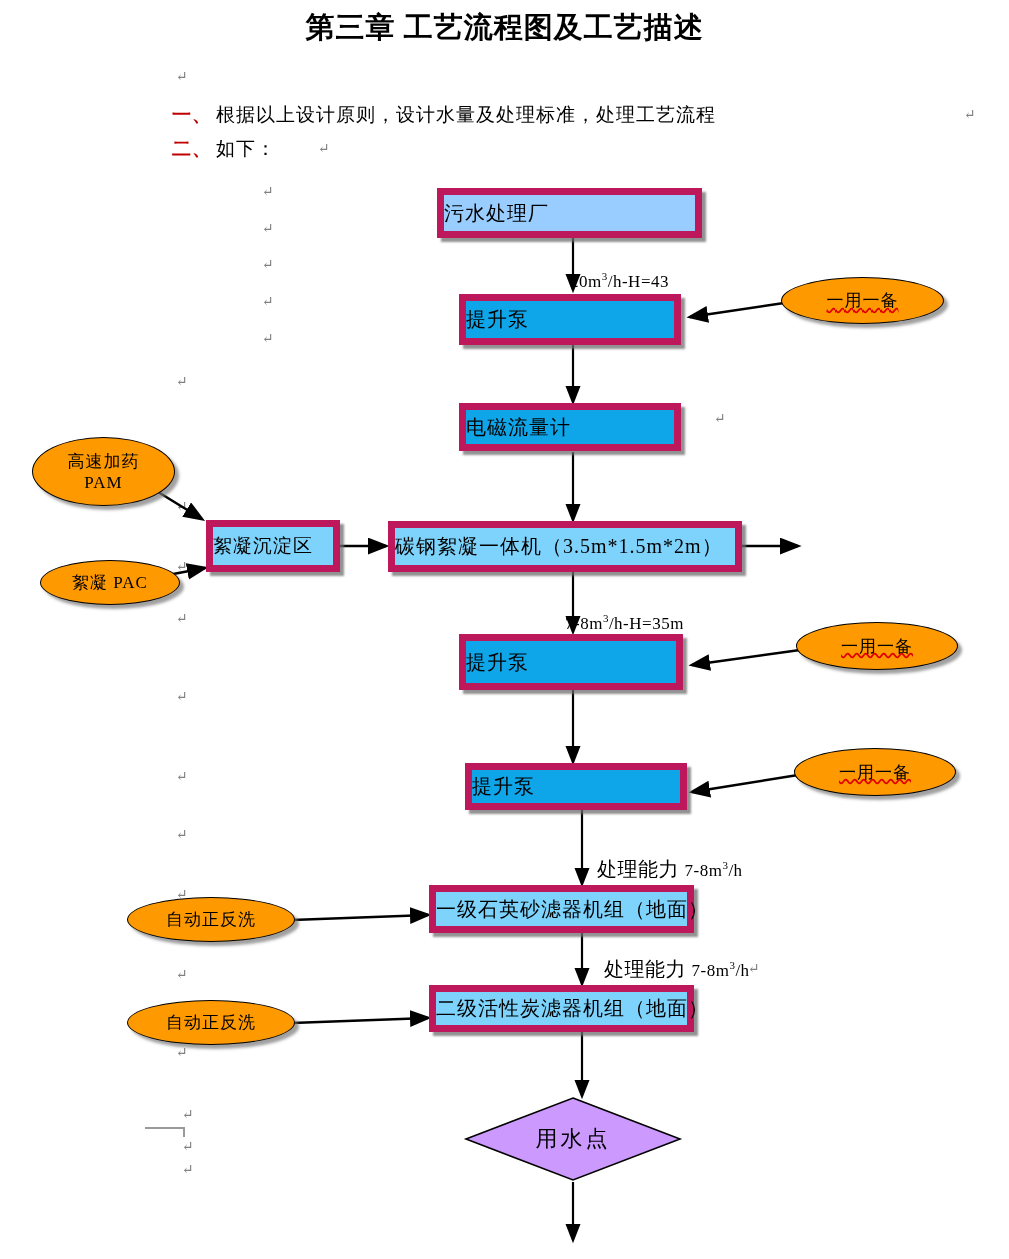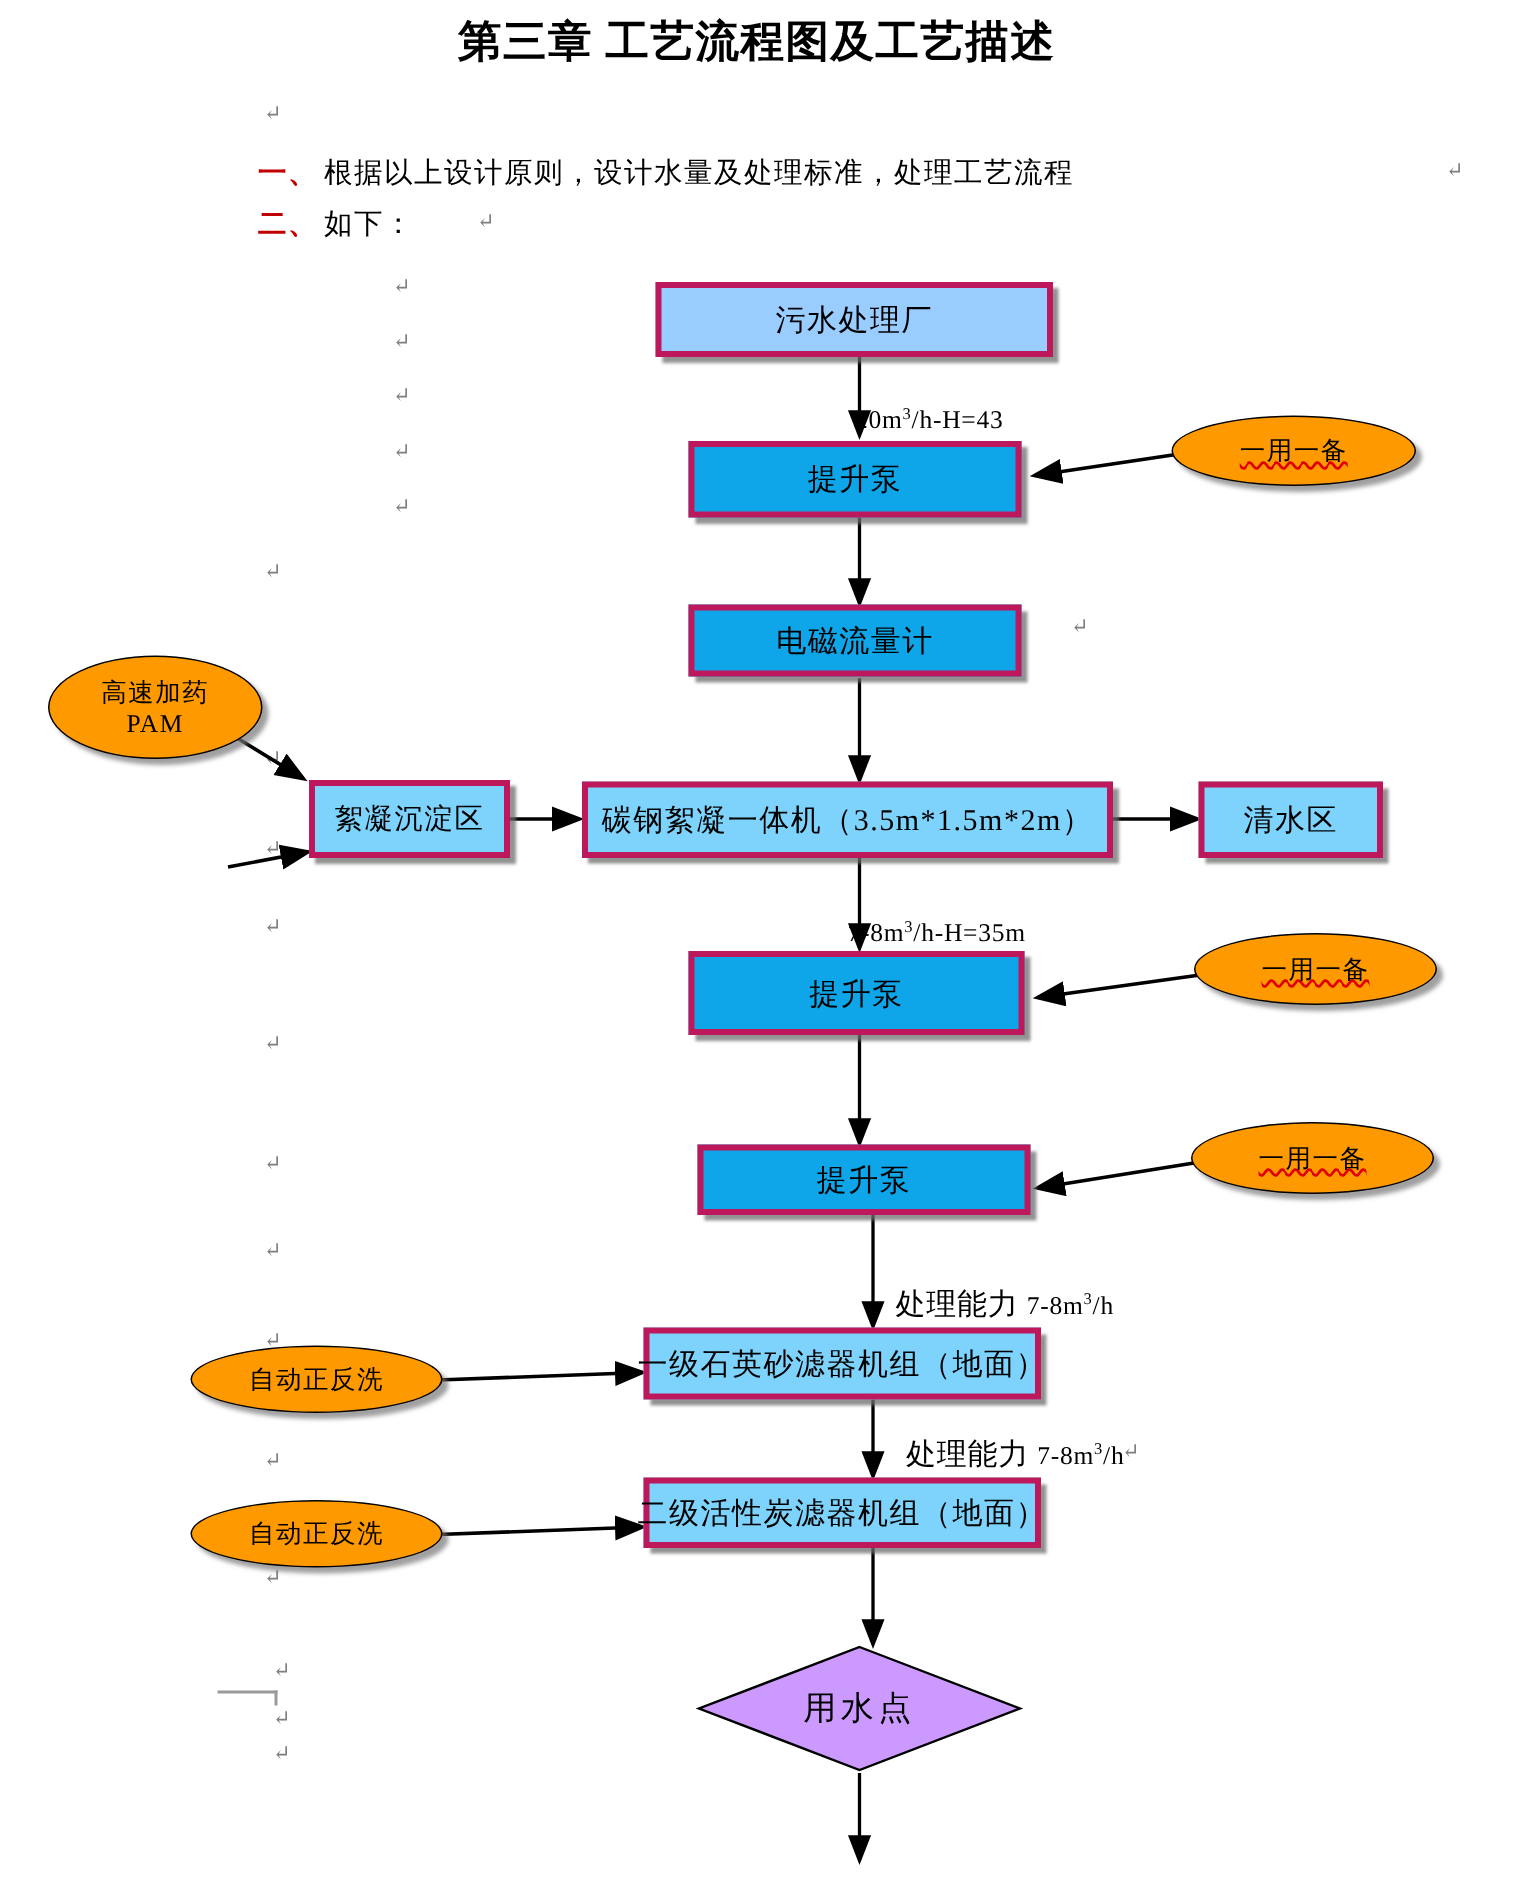--- a/index.html
+++ b/index.html
@@ -50,24 +50,23 @@
     font-size: 14px;
     line-height: 1;
     user-select: none;
   }
   .pilcrow::before { content: "\21B5"; }
 
   
   .node {
     position: absolute;
     box-sizing: border-box;
-    border: 4px solid #be185d;
+    border: 7px solid #be185d;
     display: flex;
     align-items: center;
-    justify-content: center;
     text-align: center;
     font-size: 20px;
     letter-spacing: 1px;
     box-shadow: 4px 4px 2px rgba(110,110,110,0.75);
     white-space: nowrap;
   }
   .node.blue   { background: #99ccff; }
   .node.yellow { background: #0ea5e9; }
   .node.pink   { background: #7dd3fc; }
 
@@ -234,23 +233,20 @@
   </div>
 
   <div class="node pink" style="left:206px; top:520px; width:134px; height:52px; font-size:19px;">
     <span>絮凝沉淀区</span>
   </div>
 
   <div class="node pink" style="left:388px; top:521px; width:354px; height:51px;">
     <span>碳钢絮凝一体机（3.5m*1.5m*2m）</span>
   </div>
 
-  <div class="node pink" style="left:799px; top:521px; width:123px; height:51px;">
-    <span>清水区</span>
-  </div>
 
   <div class="node yellow" style="left:459px; top:634px; width:224px; height:56px;">
     <span>提升泵</span>
   </div>
 
   <div class="node yellow" style="left:465px; top:763px; width:222px; height:47px;">
     <span>提升泵</span>
   </div>
 
   <div class="node pink" style="left:429px; top:885px; width:265px; height:48px;">
@@ -270,20 +266,23 @@
 
   <div class="ellipse" style="left:781px; top:277px; width:163px; height:47px;">
     <span class="sq">一用一备</span>
   </div>
 
   <div class="ellipse" style="left:32px; top:437px; width:143px; height:69px;">
     <span>高速加药</span>
     <span>PAM</span>
   </div>
 
+  <div class="ellipse" style="left:40px; top:560px; width:140px; height:45px;">
+    <span>絮凝 PAC</span>
+  </div>
 
   <div class="ellipse" style="left:796px; top:622px; width:162px; height:48px;">
     <span class="sq">一用一备</span>
   </div>
 
   <div class="ellipse" style="left:794px; top:748px; width:162px; height:48px;">
     <span class="sq">一用一备</span>
   </div>
 
   <div class="ellipse" style="left:127px; top:897px; width:168px; height:45px;">

